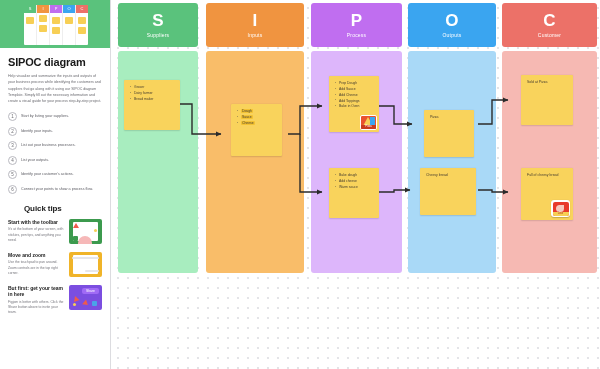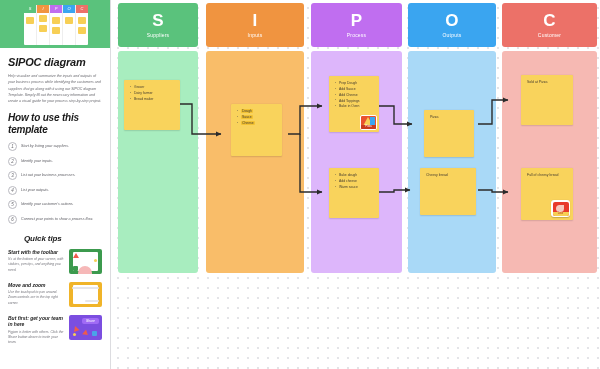--- a/index.html
+++ b/index.html
@@ -19,21 +19,20 @@
     background-position: 3px 3px;
   }
 
   
   #sidebar {
     position: absolute; left: 0; top: 0;
     width: 111px; height: 369px;
     background: #ffffff;
     border-right: 1px solid #dcdce0;
     overflow: hidden;
-    font-style: italic;
   }
   .sb-hero {
     height: 48px; width: 111px;
     background: #5ac27c;
     position: relative;
     overflow: hidden;
   }
   .hero-card {
     position: absolute; left: 24px; top: 5px;
     width: 64px; height: 40px;
@@ -261,21 +260,20 @@
           <div class="hero-note" style="left:2px; top:12px;"></div>
           <div class="hero-note" style="left:2px; top:22px;"></div>
         </div>
       </div>
     </div>
 
     <div class="sb-body">
       <div class="sb-title">SIPOC diagram</div>
       <div class="sb-para">Help visualize and summarize the inputs and outputs of your business process while identifying the customers and suppliers that go along with it using our SIPOC diagram Template. Simply fill out the necessary information and create a visual guide for your process step-by-step project.</div>
 
-      <div class="sb-h2">How to use this template</div>
       <ul class="sb-steps">
         <li class="sb-step">
           <div class="sb-num">1</div>
           <div class="sb-steptext">Start by listing your suppliers.</div>
         </li>
         <li class="sb-step">
           <div class="sb-num">2</div>
           <div class="sb-steptext">Identify your inputs.</div>
         </li>
         <li class="sb-step">

